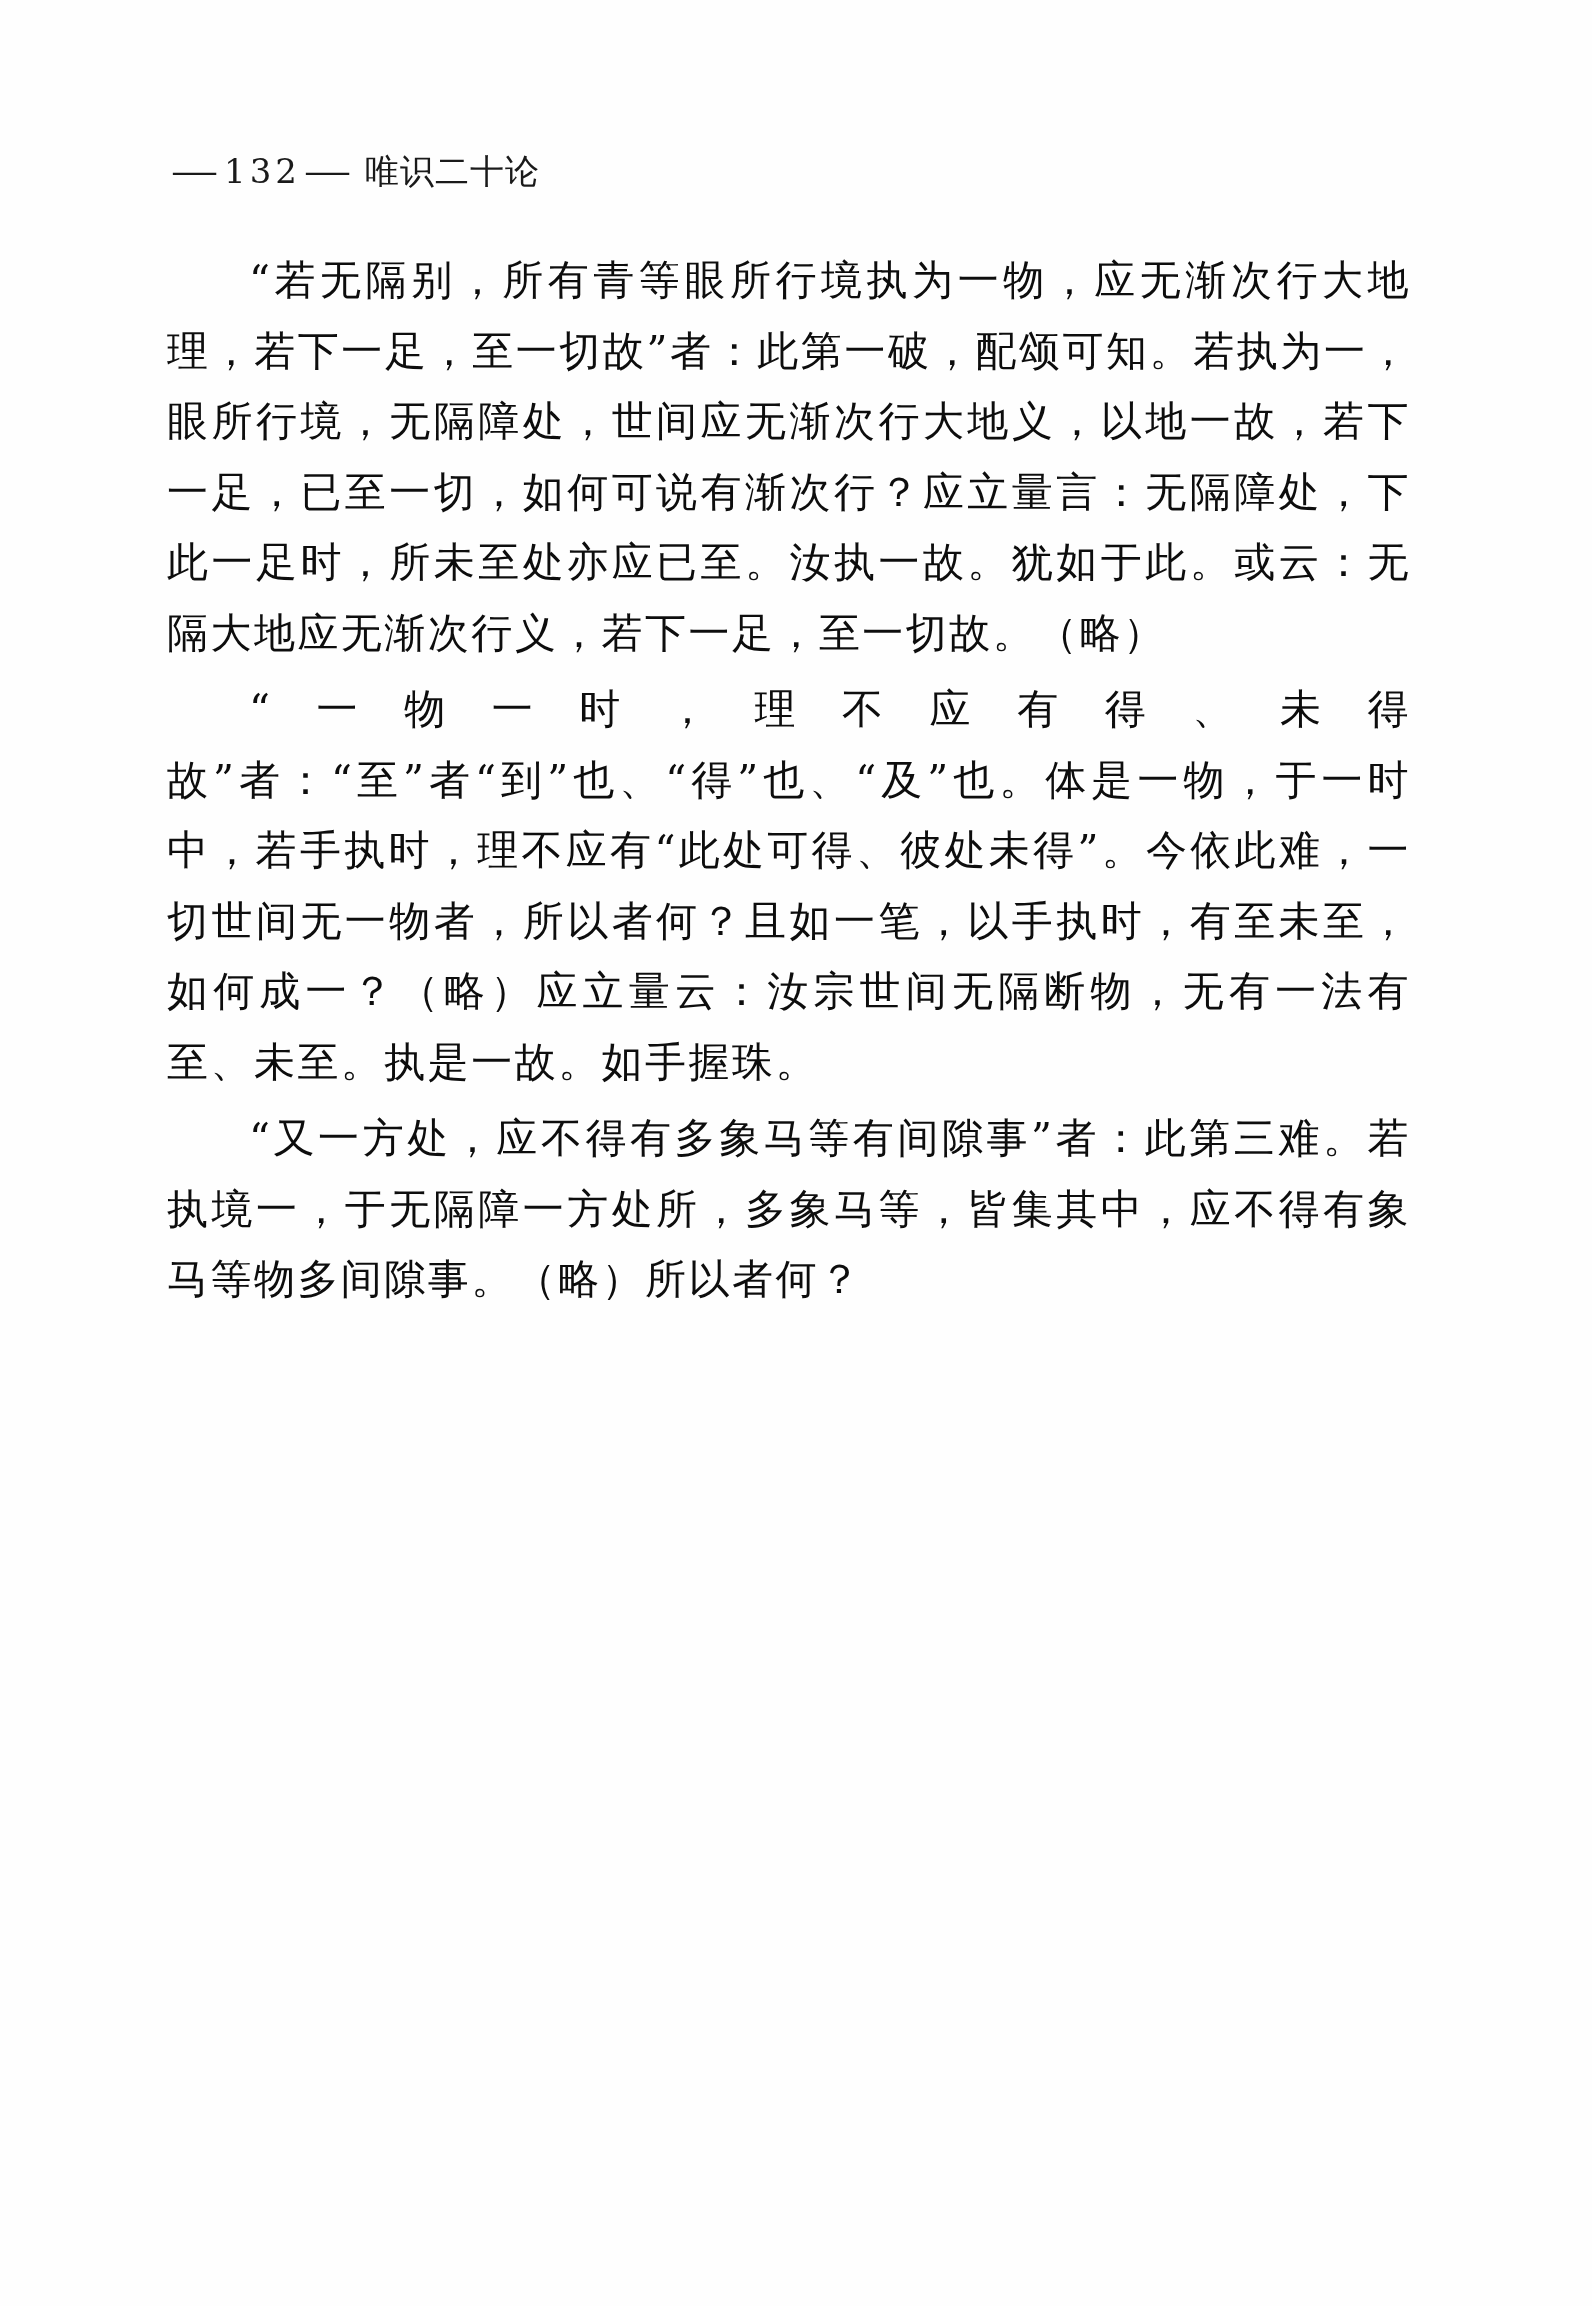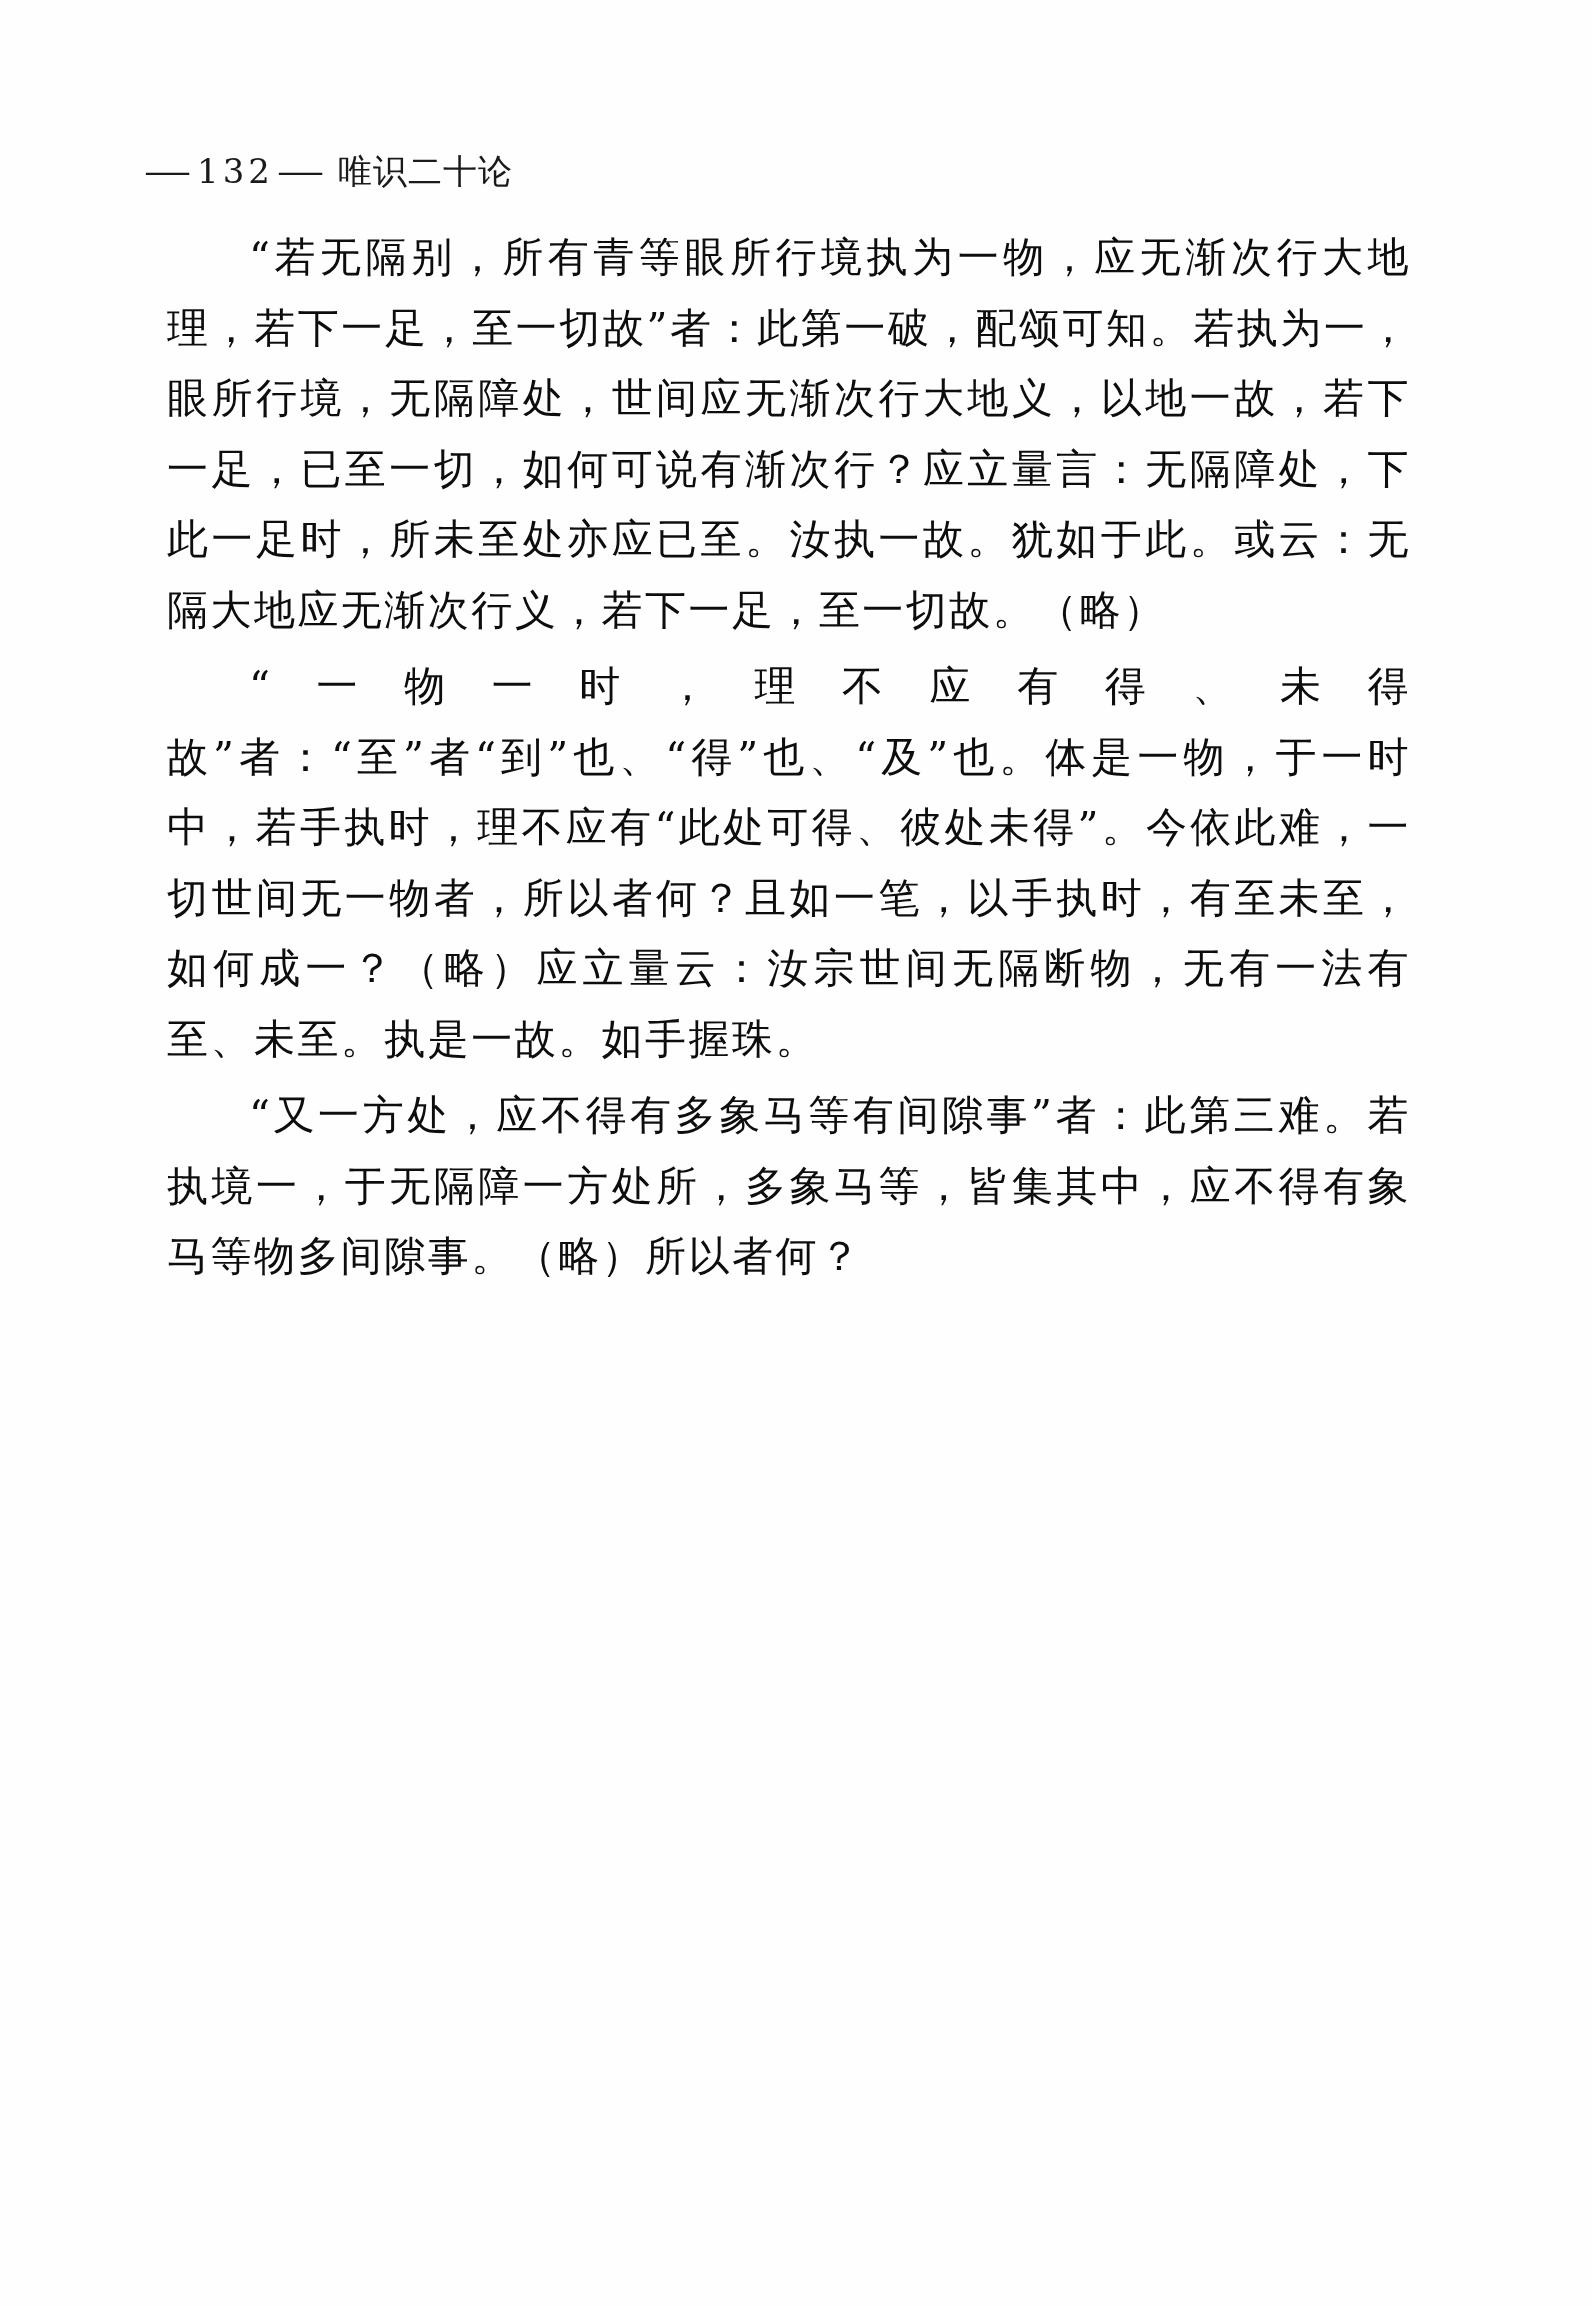--- a/index.html
+++ b/index.html
@@ -17,42 +17,42 @@
     position: relative;
     width: 1592px;
     min-height: 2306px;
     box-sizing: border-box;
     padding: 0;
     background: #fefefe;
   }
   .header {
     position: absolute;
     top: 149px;
-    left: 151px;
+    left: 178px;
     font-size: 34px;
     letter-spacing: 2px;
     color: #1a1a1a;
     white-space: nowrap;
     font-family: "DejaVu Serif", "Liberation Serif", serif;
   }
   .header .num {
     padding: 0 10px;
     letter-spacing: 4px;
   }
   .header .dash {
     display: inline-block;
     transform: scaleX(1.4);
   }
   .header .title {
     margin-left: 18px;
     letter-spacing: 1px;
   }
   .body-text {
     position: absolute;
-    top: 222px;
+    top: 245px;
     left: 167px;
     width: 1244px;
   }
   p.para {
     margin: 0 0 6px 0;
     font-size: 41px;
     line-height: 1.72;
     text-align: justify;
     text-justify: inter-ideograph;
     text-indent: 2em;

